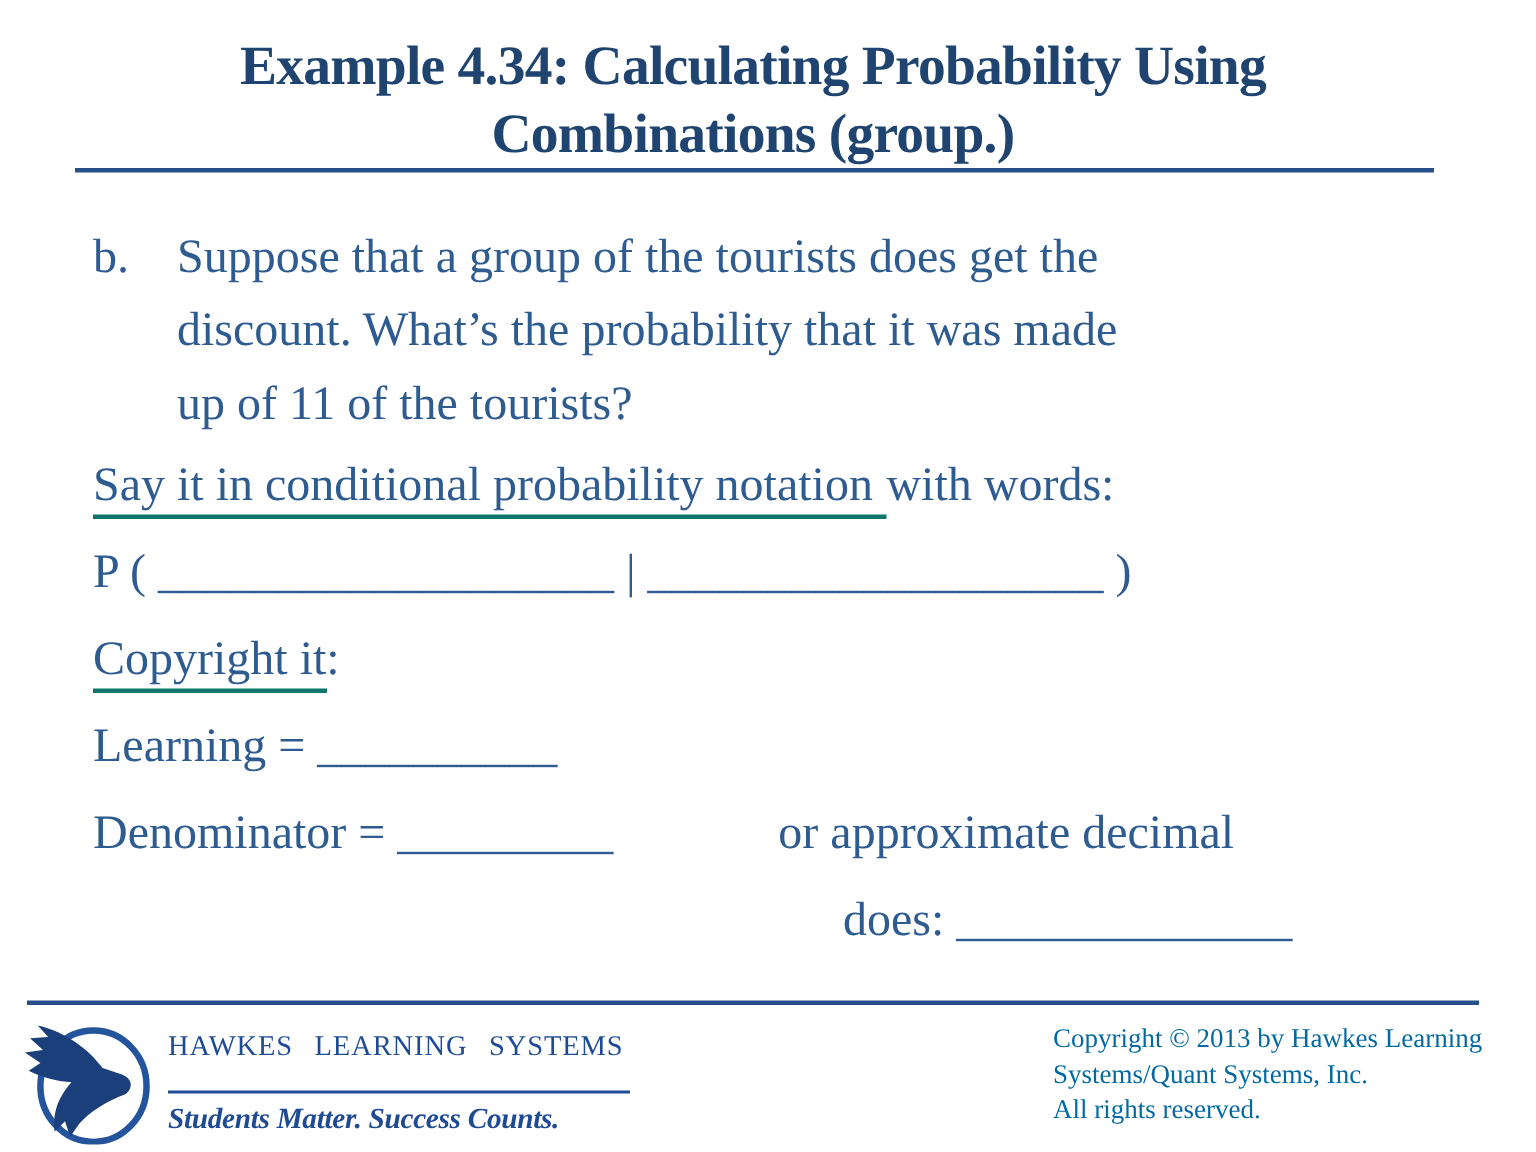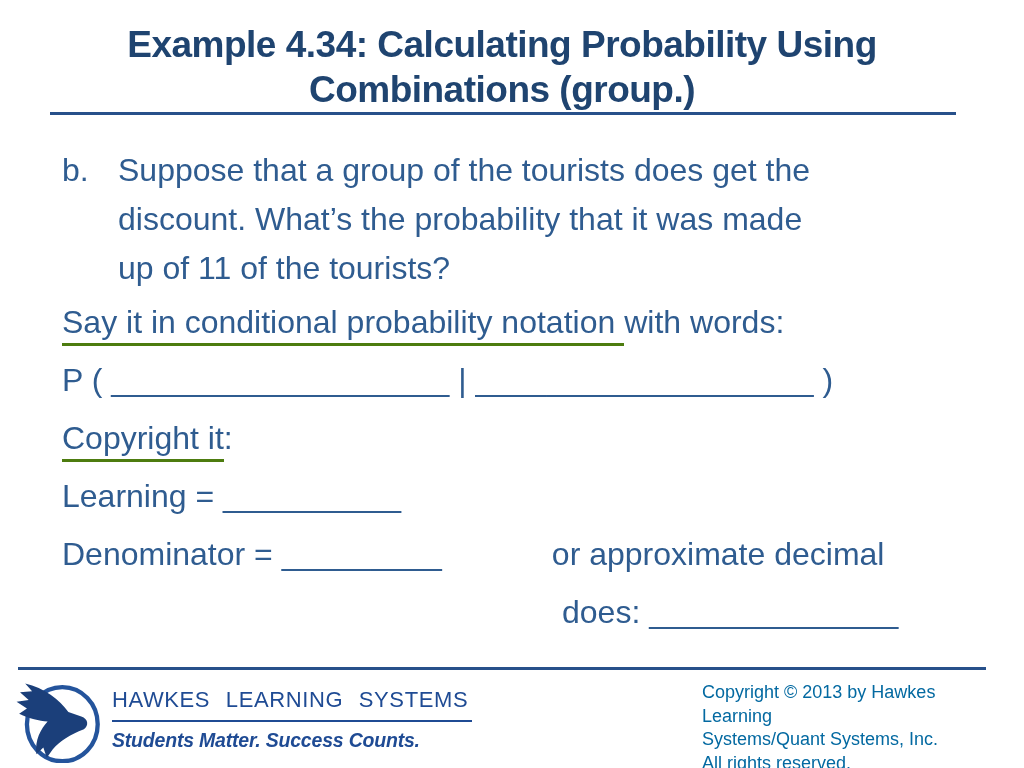--- a/index.html
+++ b/index.html
@@ -6,21 +6,21 @@
     margin: 0;
     padding: 0;
     background: #ffffff;
   }
   .slide {
     position: relative;
     width: 1004px;
     height: 768px;
     background: #ffffff;
     overflow: hidden;
-    font-family: Liberation Sans, sans-serif;
+    font-family: Liberation Serif, serif;
   }
 
   
   .title {
     position: absolute;
     top: 22px;
     left: 40px;
     right: 40px;
     text-align: center;
     color: #1f4470;
@@ -57,21 +57,21 @@
   }
   .q-line {
     line-height: 49px;
   }
   .b-line {
     line-height: 58px;
     white-space: nowrap;
   }
   .u-span {
     display: inline-block;
-    border-bottom: 3px solid #4d7c0f;
+    border-bottom: 3px solid #0f766e;
     padding-bottom: 3px;
     line-height: 36px;
   }
   .u-say {
     padding-right: 9px;
   }
   .gap-spacer {
     display: inline-block;
     width: 110px;
   }
@@ -96,25 +96,25 @@
     height: 82px;
   }
   .brand-block {
     position: absolute;
     left: 112px;
     top: 687px;
     color: #1f4b94;
   }
   .brand-name {
     display: inline-block;
-    font-size: 22px;
+    font-size: 19px;
     letter-spacing: 0.6px;
     word-spacing: 9px;
     border-bottom: 2px solid #1f4b94;
-    padding-bottom: 7px;
+    padding-bottom: 18px;
     padding-right: 4px;
   }
   .brand-tagline {
     margin-top: 7px;
     font-size: 19.5px;
     font-weight: bold;
     font-style: italic;
     letter-spacing: -0.2px;
   }
   .copyright {

